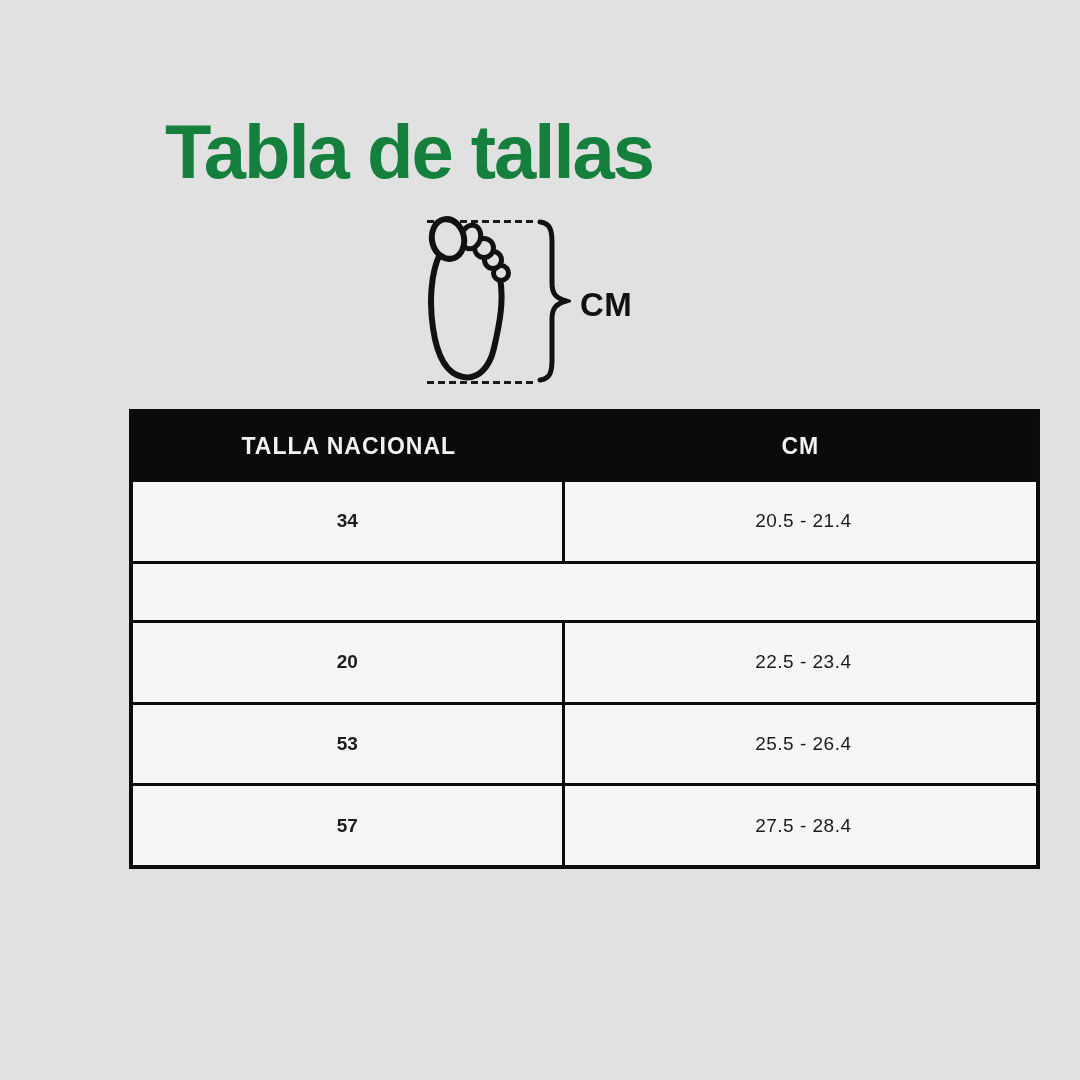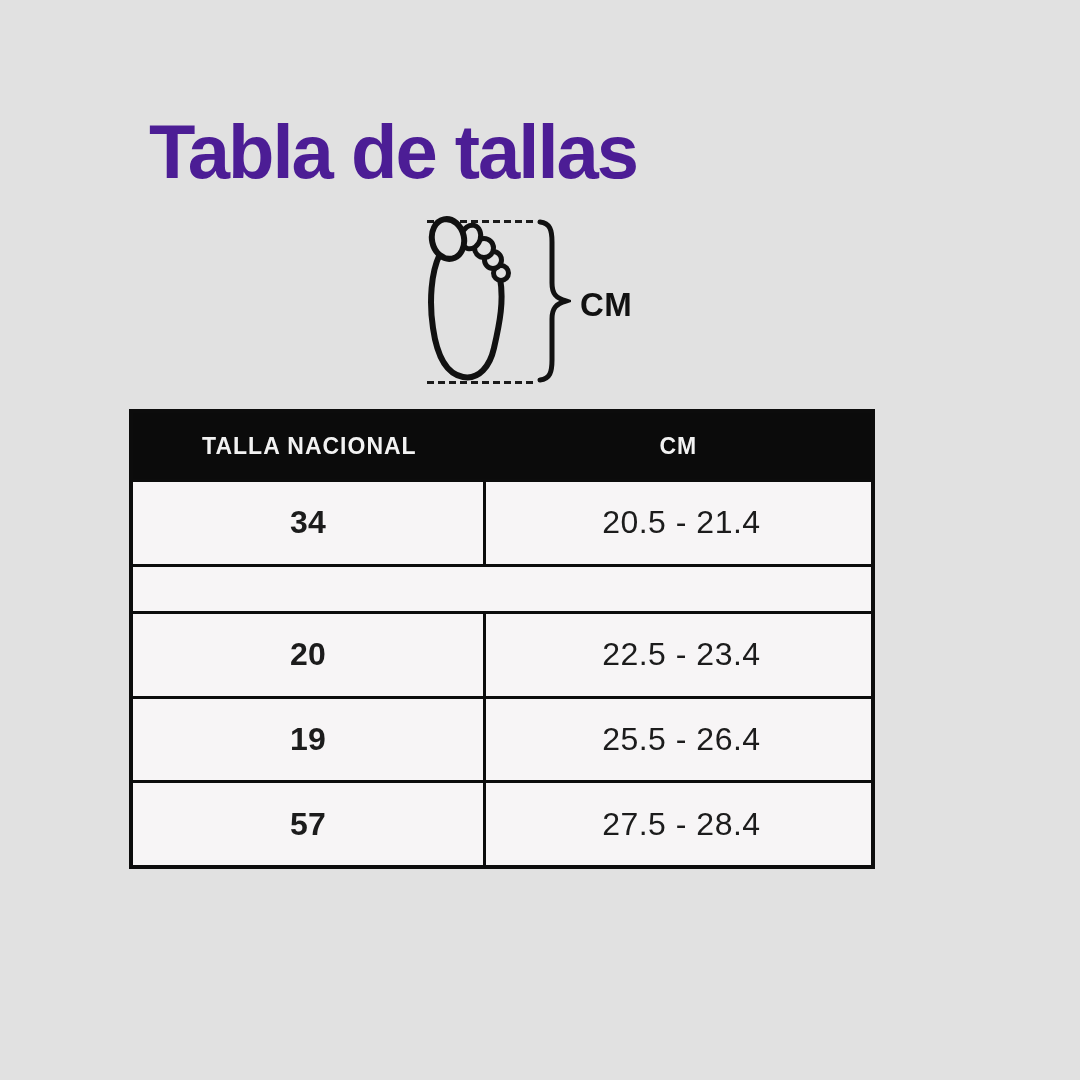--- a/index.html
+++ b/index.html
@@ -10,26 +10,26 @@
     height: 1080px;
     background: #e1e1e1;
     overflow: hidden;
     font-family: "Liberation Sans", sans-serif;
     color: #111111;
   }
 
   
   .page-title {
     position: absolute;
-    left: 149px;
+    left: 165px;
     top: 108px;
     font-size: 76px;
     font-weight: bold;
     letter-spacing: -2px;
-    color: #4c1d95;
+    color: #15803d;
     white-space: nowrap;
   }
 
   
   .diagram { position: absolute; left: 0; top: 0; }
   .foot-svg { position: absolute; left: 424px; top: 216px; }
   .dash-line {
     position: absolute;
     left: 427px;
     width: 106px;
@@ -47,21 +47,21 @@
     font-weight: bold;
     letter-spacing: 0.5px;
     color: #111111;
   }
 
   
   .size-table {
     position: absolute;
     left: 129px;
     top: 409px;
-    width: 746px;
+    width: 911px;
     height: 460px;
     border: 4px solid #0c0c0c;
     background: #f7f5f6;
     display: flex;
     flex-direction: column;
   }
   .thead {
     flex: 0 0 66px;
     background: #0b0b0b;
     color: #f2f2f2;
@@ -80,21 +80,21 @@
     flex: 1 1 auto;
     display: flex;
     border-top: 3px solid #0c0c0c;
     background: #f7f5f6;
   }
   .trow:first-of-type { border-top: none; }
   .cell {
     display: flex;
     align-items: center;
     justify-content: center;
-    font-size: 32px;
+    font-size: 19px;
     color: #1c1c1c;
   }
   .cell.size { font-weight: bold; border-right: 3px solid #0c0c0c; }
   .cell.range { font-weight: normal; letter-spacing: 0.5px; margin-left: 6px; }
 </style>
 </head>
 <body>
 
 <div class="canvas">
 
@@ -130,21 +130,21 @@
       <div class="cell size col-left">34</div>
       <div class="cell range col-right">20.5 - 21.4</div>
     </div>
     <div class="trow">
     </div>
     <div class="trow">
       <div class="cell size col-left">20</div>
       <div class="cell range col-right">22.5 - 23.4</div>
     </div>
     <div class="trow">
-      <div class="cell size col-left">19</div>
+      <div class="cell size col-left">53</div>
       <div class="cell range col-right">25.5 - 26.4</div>
     </div>
     <div class="trow">
       <div class="cell size col-left">57</div>
       <div class="cell range col-right">27.5 - 28.4</div>
     </div>
   </div>
 
 </div>
 

